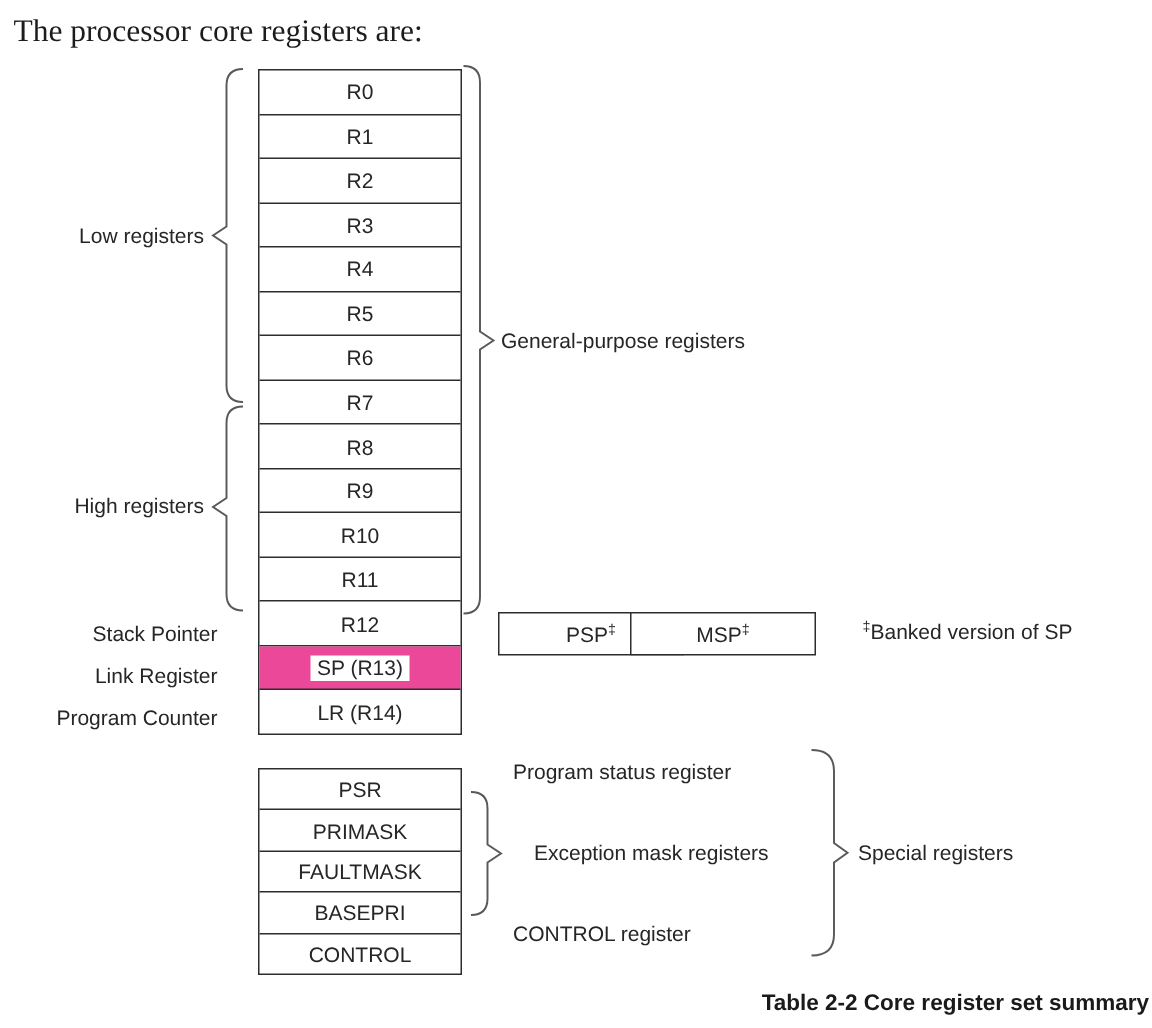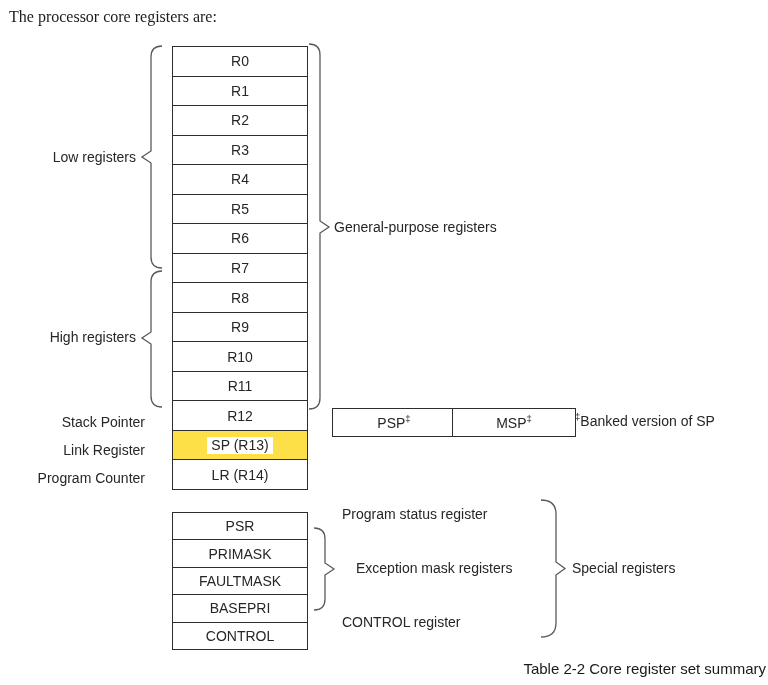--- a/index.html
+++ b/index.html
@@ -7,42 +7,42 @@
     position:relative;
     width:768px;height:685px;
     background:#ffffff;
     font-family:"Liberation Sans", sans-serif;
     color:#262626;
     overflow:hidden;
   }
   .intro{
     position:absolute;left:9px;top:8px;
     font-family:"Liberation Serif", serif;
-    font-size:16px;color:#1c1c1c;
+    font-size:21px;color:#1c1c1c;
     white-space:nowrap;
   }
   
   .stack{
     position:absolute;
     left:172px;width:136px;
     display:flex;flex-direction:column;
     border:1px solid #2d2d2d;
     box-sizing:border-box;
     background:#ffffff;
   }
   .stack.core{top:46px;height:444px;}
   .stack.special{top:512px;height:138px;}
   .row{
     flex:1 1 0;
     display:flex;align-items:center;justify-content:center;
     border-bottom:1px solid #2d2d2d;
     font-size:14px;color:#262626;
   }
   .row:last-child{border-bottom:none;}
-  .row.shaded{background:#fde047;}
+  .row.shaded{background:#ec4899;}
   .row.shaded .hl{background:#ffffff;padding:0 4px;line-height:17px;}
   
   .side-label{
     position:absolute;left:0;
     text-align:right;
     font-size:14px;line-height:17px;color:#262626;
     white-space:nowrap;
   }
   .w-low{width:136px;}
   .w-ptr{width:145px;}
@@ -59,21 +59,21 @@
     display:flex;align-items:center;justify-content:center;
     font-size:14px;color:#262626;background:#fff;
   }
   .banked-box sup, .note sup{font-size:9.5px;line-height:0;vertical-align:super;}
   .note{
     position:absolute;left:575px;top:413px;
     font-size:14px;line-height:17px;color:#262626;white-space:nowrap;
   }
   .caption{
     position:absolute;right:2px;top:660px;
-    font-size:15px;font-weight:normal;color:#1a1a1a;white-space:nowrap;
+    font-size:15px;font-weight:bold;color:#1a1a1a;white-space:nowrap;
   }
   svg.braces{position:absolute;left:0;top:0;pointer-events:none;}
   svg.braces path{fill:none;stroke:#58595b;stroke-width:1.3;}
 </style>
 </head>
 <body>
 
 <div class="canvas">
 
   <div class="intro">The processor core registers are:</div>
@@ -128,21 +128,21 @@
         <span class="hl">SP (R13)</span>
       </div>
     <div class="row">
         <span>LR (R14)</span>
       </div>
   </div>
 
   <div class="banked-box" style="left:332px;">
     <span><span>PSP</span><sup>‡</sup></span>
   </div>
-  <div class="banked-box" style="left:452px;">
+  <div class="banked-box" style="left:420px;">
     <span><span>MSP</span><sup>‡</sup></span>
   </div>
   <div class="note">
     <sup>‡</sup><span>Banked version of SP</span>
   </div>
 
   <div class="stack special">
     <div class="row">
         <span>PSR</span>
       </div>

